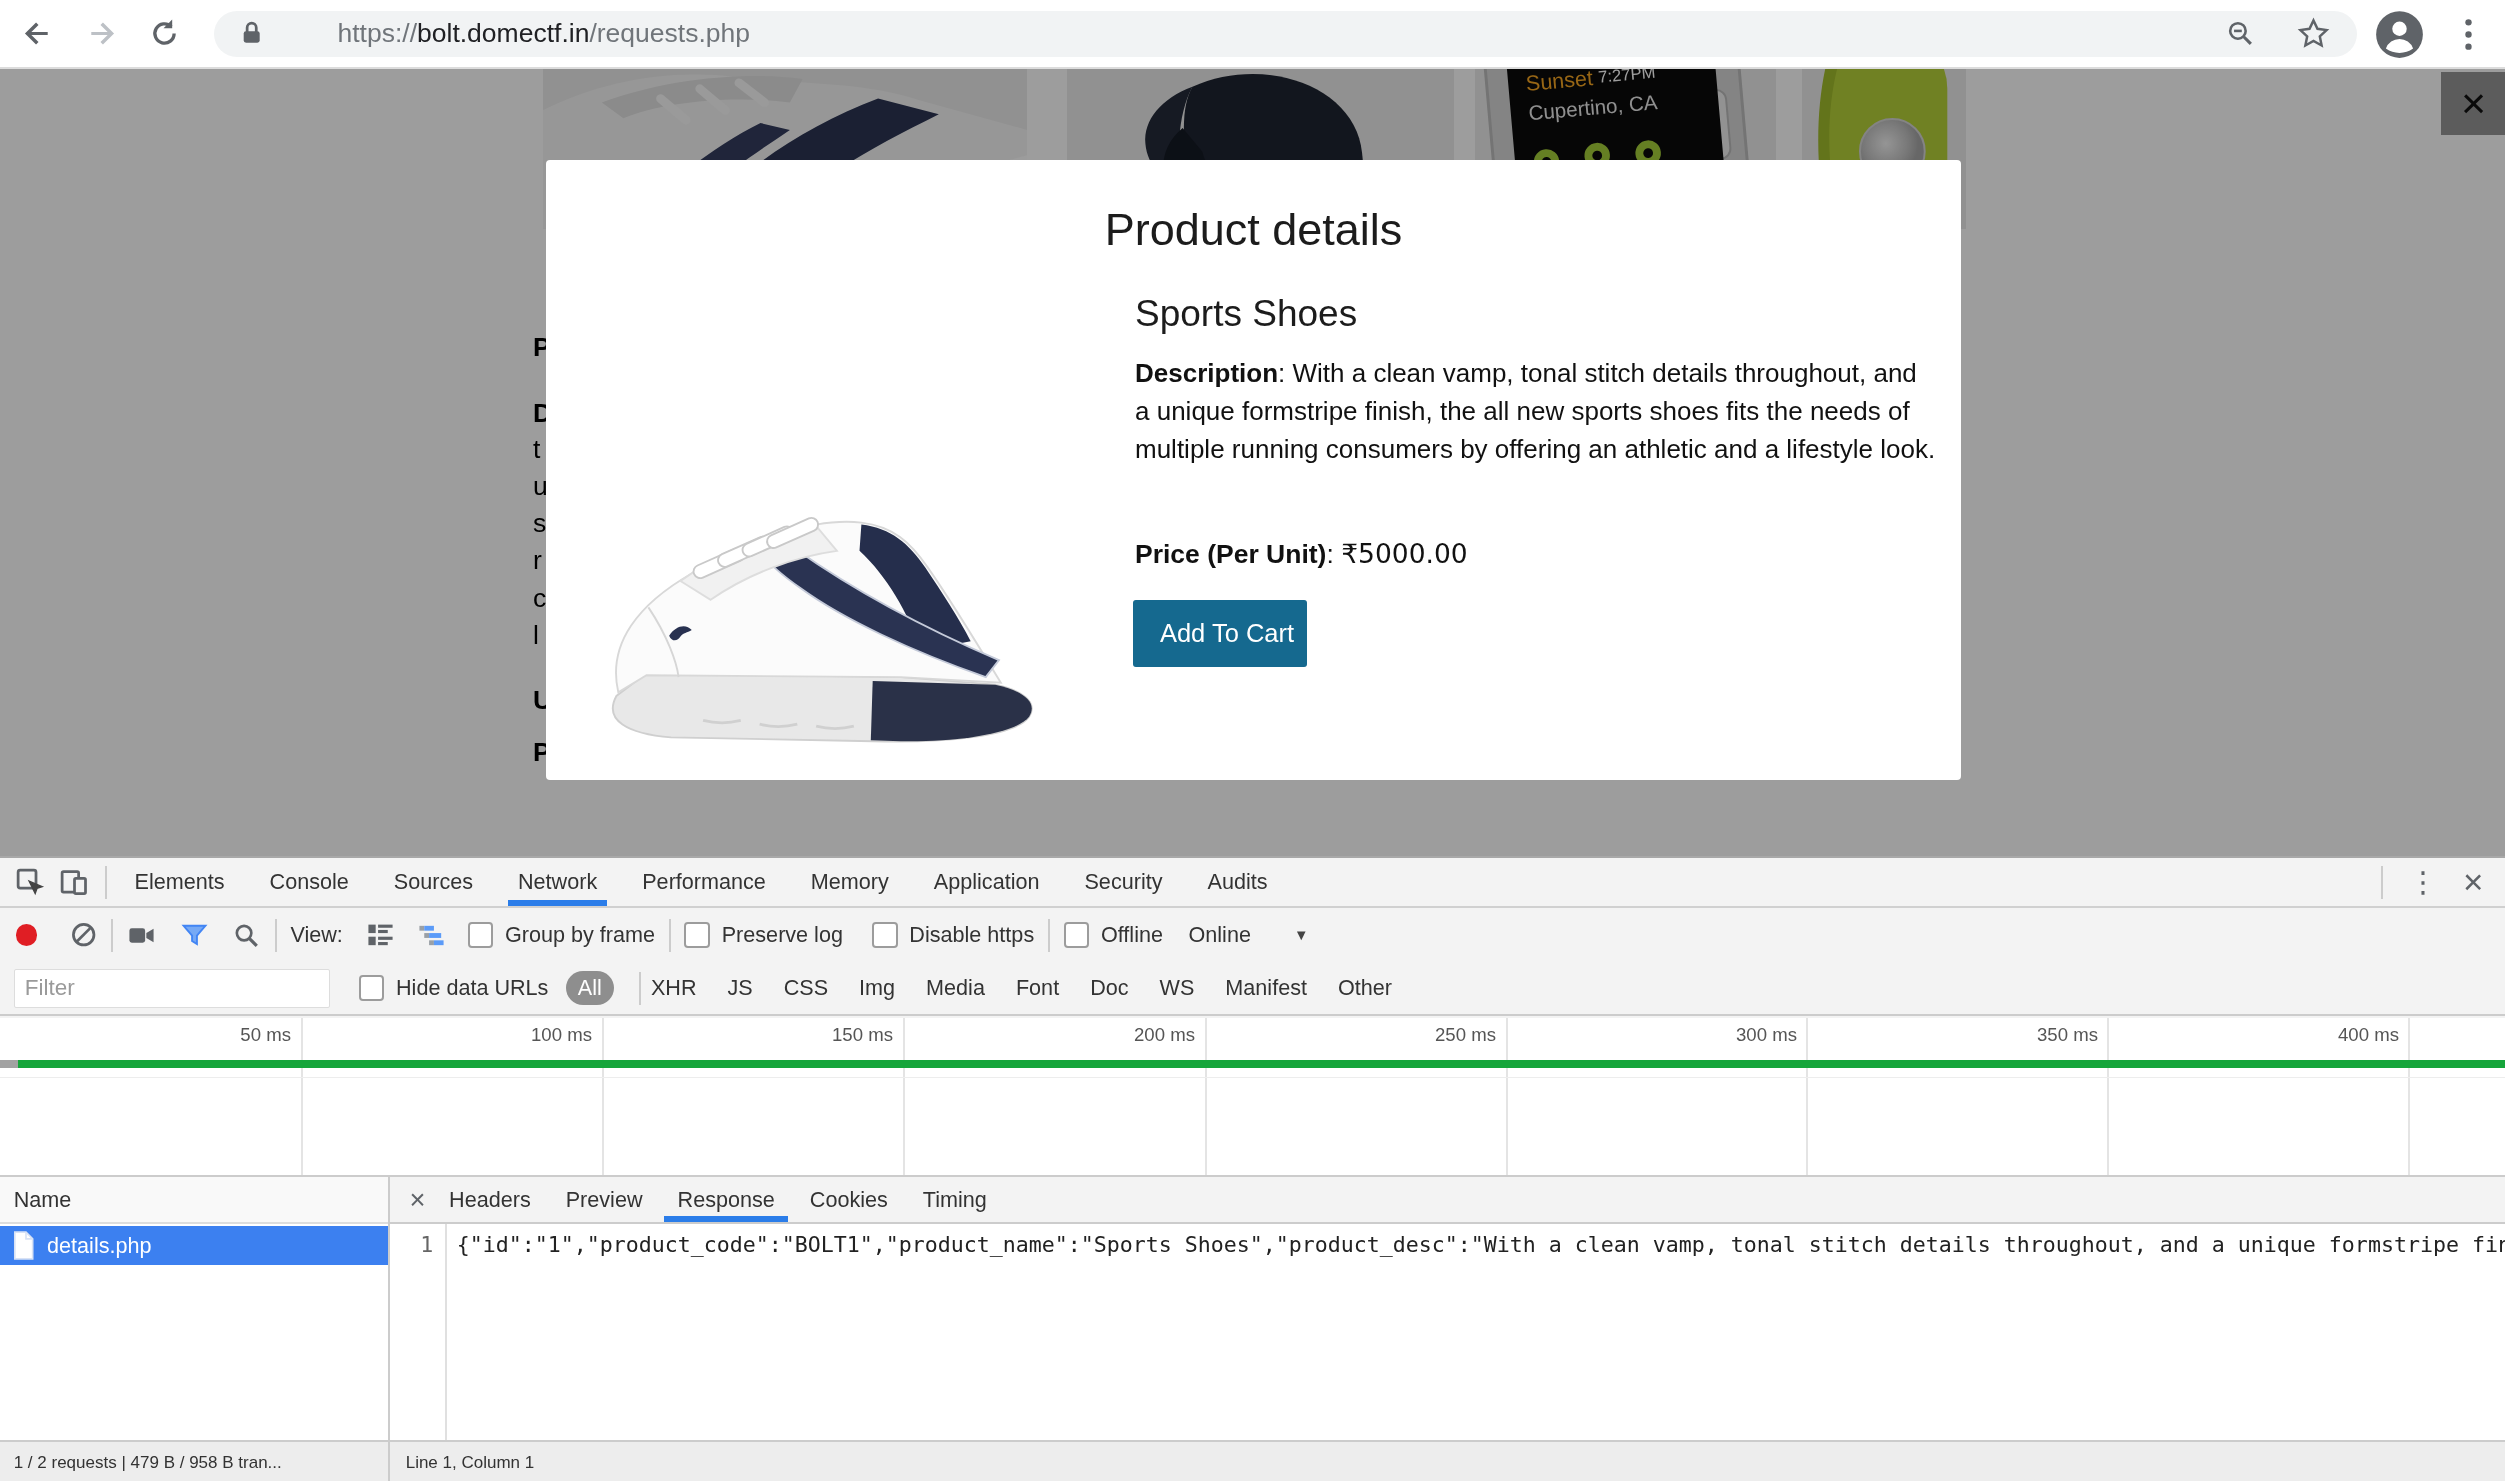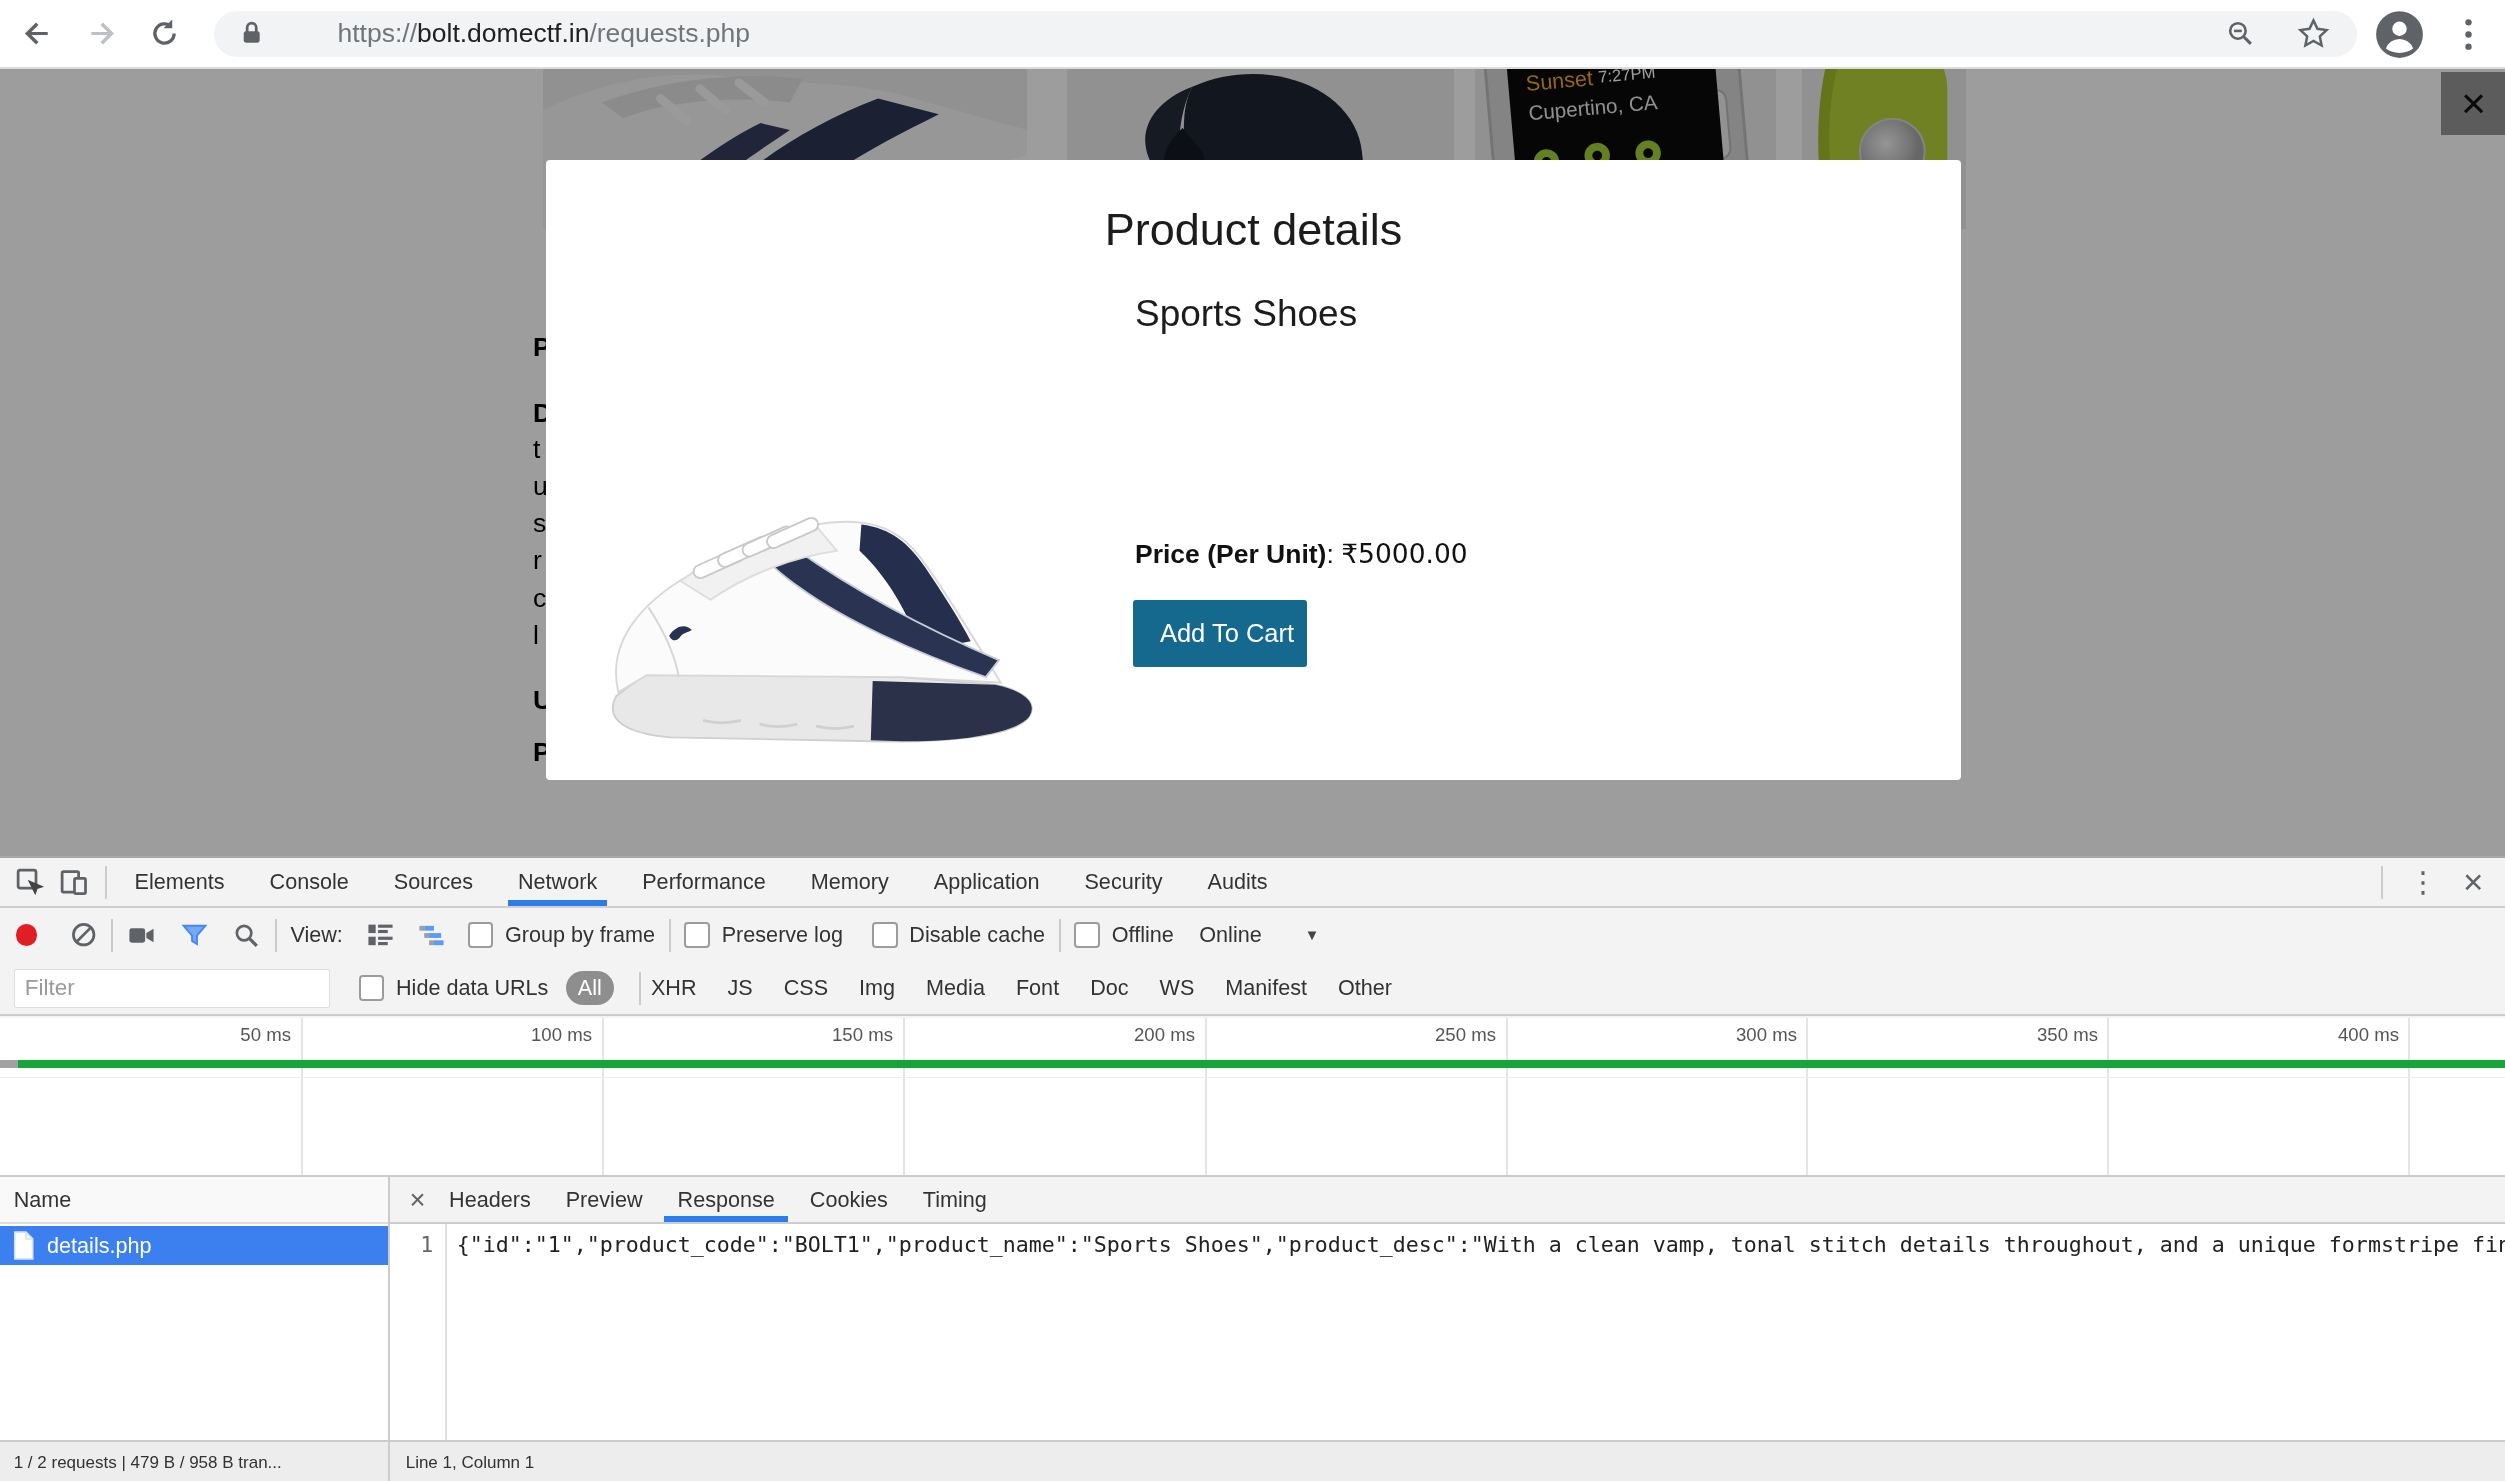--- a/index.html
+++ b/index.html
@@ -233,20 +233,21 @@
           <rect x="186" y="86" width="58" height="14" rx="7" transform="rotate(-24 215 93)"></rect>
         </g>
         <path d="M62 172 C82 202 92 230 94 246" fill="none" stroke="#d6d6d6" stroke-width="2"></path>
         <path d="M84 202 c7 -11 18 -13 24 -6 c-5 3 -9 3 -12 7 c-3 5 -9 6 -12 -1 Z" fill="#283150"></path>
         <path d="M120 292 a40 18 0 0 0 40 0 M180 296 a40 18 0 0 0 40 0 M240 298 a40 18 0 0 0 40 0" fill="none" stroke="#d0d0d0" stroke-width="3"></path>
       </svg>
     </div>
 
     <div class="abs" id="prod-name">Sports Shoes</div>
 
+    <p class="abs" id="prod-desc" style="margin:0"><b>Description</b><span>: With a clean vamp, tonal stitch details throughout, and a unique formstripe finish, the all new sports shoes fits the needs of multiple running consumers by offering an athletic and a lifestyle look.</span></p>
 
     <div class="abs" id="prod-price"><b>Price (Per Unit)</b><span>: </span><span class="rupee">₹5000.00</span></div>
 
     <button class="abs" id="cart-btn">Add To Cart</button>
   </div>
 
   <div class="abs" id="devtools">
 
     <div class="dtrow row" id="dt-tabs">
       <div style="margin-left:13.7px">
@@ -324,21 +325,21 @@
           <rect x="10" y="16" width="4" height="4" fill="#9aa0a6"></rect>
             <rect x="14" y="16" width="8" height="4" fill="#5b9bf8"></rect>
         </svg>
       </div>
       <div class="cb" style="margin-left:21.6px"></div>
       <span class="tlabel">Group by frame</span>
       <div class="vdiv"></div>
       <div class="cb"></div>
       <span class="tlabel">Preserve log</span>
       <div class="cb" style="margin-left:29px"></div>
-      <span class="tlabel">Disable cache</span>
+      <span class="tlabel">Disable https</span>
       <div class="vdiv"></div>
       <div class="cb"></div>
       <span class="tlabel">Offline</span>
       <span class="tlabel" style="margin-left:25.5px">Online</span>
       <span style="font-size:14.7px;color:#444;margin-left:43px">▼</span>
     </div>
 
     <div class="dtrow row" id="dt-filterrow">
       <input id="filter-input" style="margin-left: 14px;" placeholder="Filter">
       <div class="cb" style="margin-left:29px"></div>

